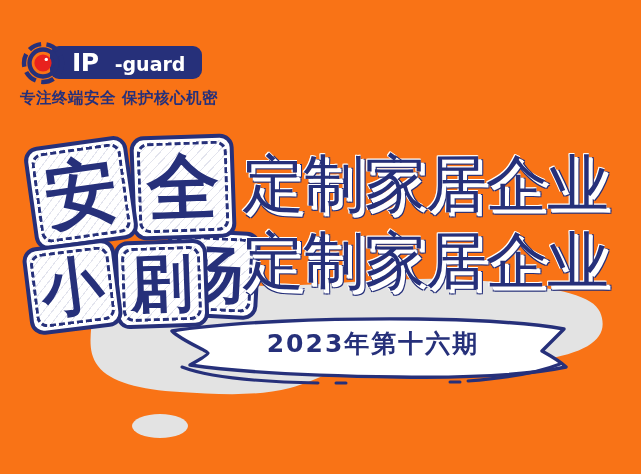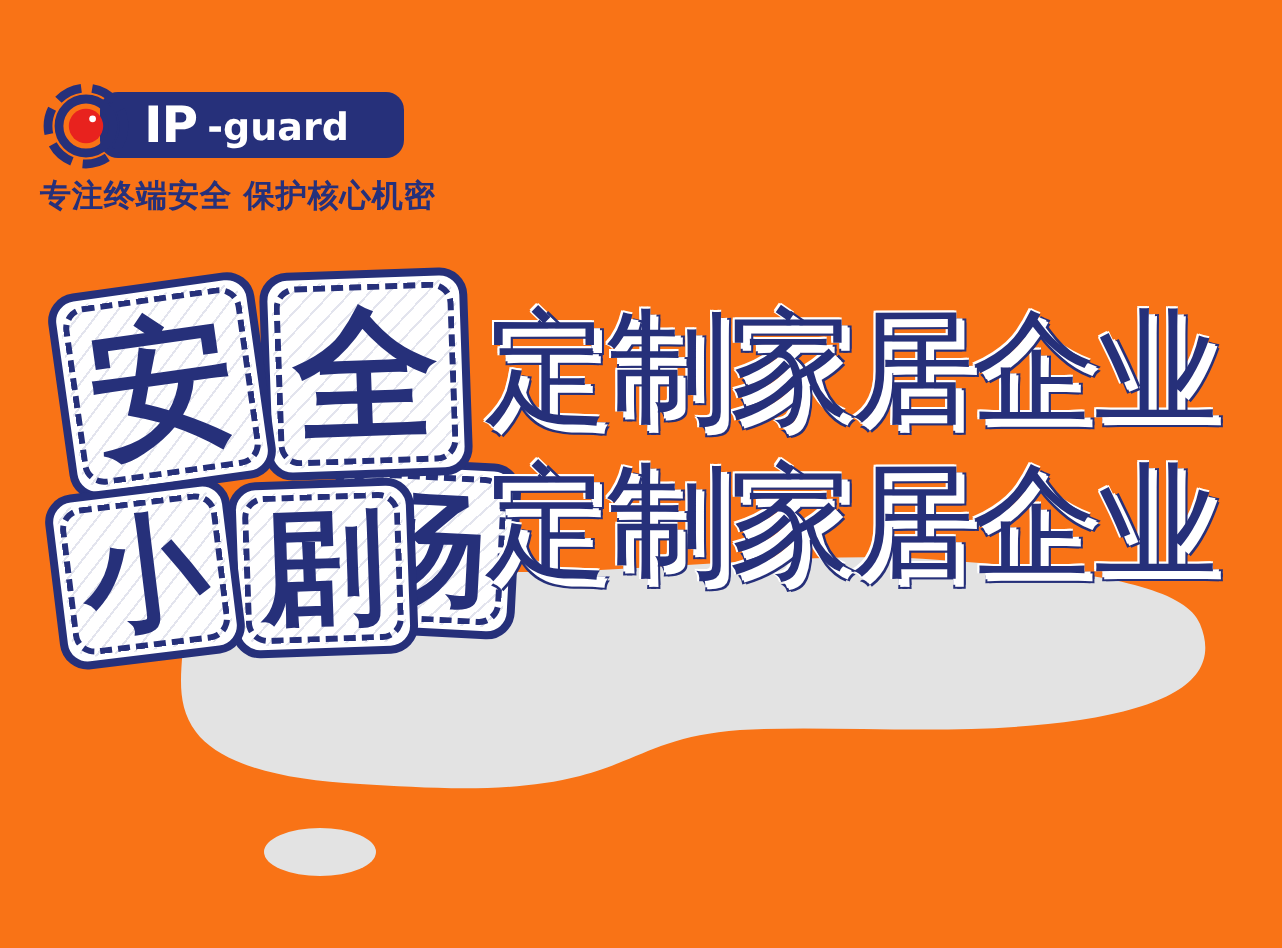--- a/index.html
+++ b/index.html
@@ -65,21 +65,21 @@
     font-size: 25px;
     letter-spacing: -0.5px;
     line-height: 1;
     font-family: "DejaVu Sans", sans-serif;
   }
   .brand-plate .bp-guard {
     color: #ffffff;
     font-weight: bold;
     font-size: 19px;
     line-height: 1;
-    margin-left: 5px;
+    margin-left: 16px;
     margin-top: 4px;
     font-family: "DejaVu Sans", sans-serif;
   }
   .brand-tagline {
     margin-top: 3px;
     color: #26307a;
     font-size: 15.5px;
     font-weight: bold;
     letter-spacing: 0.5px;
     font-family: "DejaVu Sans", sans-serif;
@@ -258,14 +258,29 @@
     <div class="stamp stamp-xiao">
       <span>小</span>
     </div>
   </div>
 
   <div class="headline">
     <div class="hl-line">定制家居企业</div>
     <div class="hl-line hl-line-2">定制家居企业</div>
   </div>
 
+  <div class="ribbon-wrap">
+    <svg viewBox="0 0 410 70" width="410" height="70" style="position:absolute;left:0;top:0;z-index:1;" aria-hidden="true">
+
+      <path d="M4,16 C60,7 160,3 250,4 C320,5 368,9 396,14
+               L374,36 C374,36 392,46 398,52
+               C360,60 300,63 230,62 C150,61 70,57 22,50
+               C22,50 40,40 40,38 C40,36 14,26 4,16 Z" fill="#ffffff" stroke="#26307A" stroke-width="3.4" stroke-linejoin="round"></path>
+
+      <path d="M14,52 C40,62 90,67 150,68" fill="none" stroke="#26307A" stroke-width="3" stroke-linecap="round"></path>
+      <path d="M300,66 C340,63 372,57 392,49" fill="none" stroke="#26307A" stroke-width="3" stroke-linecap="round"></path>
+      <path d="M168,68 L178,68" fill="none" stroke="#26307A" stroke-width="3" stroke-linecap="round"></path>
+      <path d="M282,67 L292,67" fill="none" stroke="#26307A" stroke-width="3" stroke-linecap="round"></path>
+    </svg>
+    <div class="ribbon-text">2023年第十六期</div>
+  </div>
 
 </div>
 
 </body></html>

